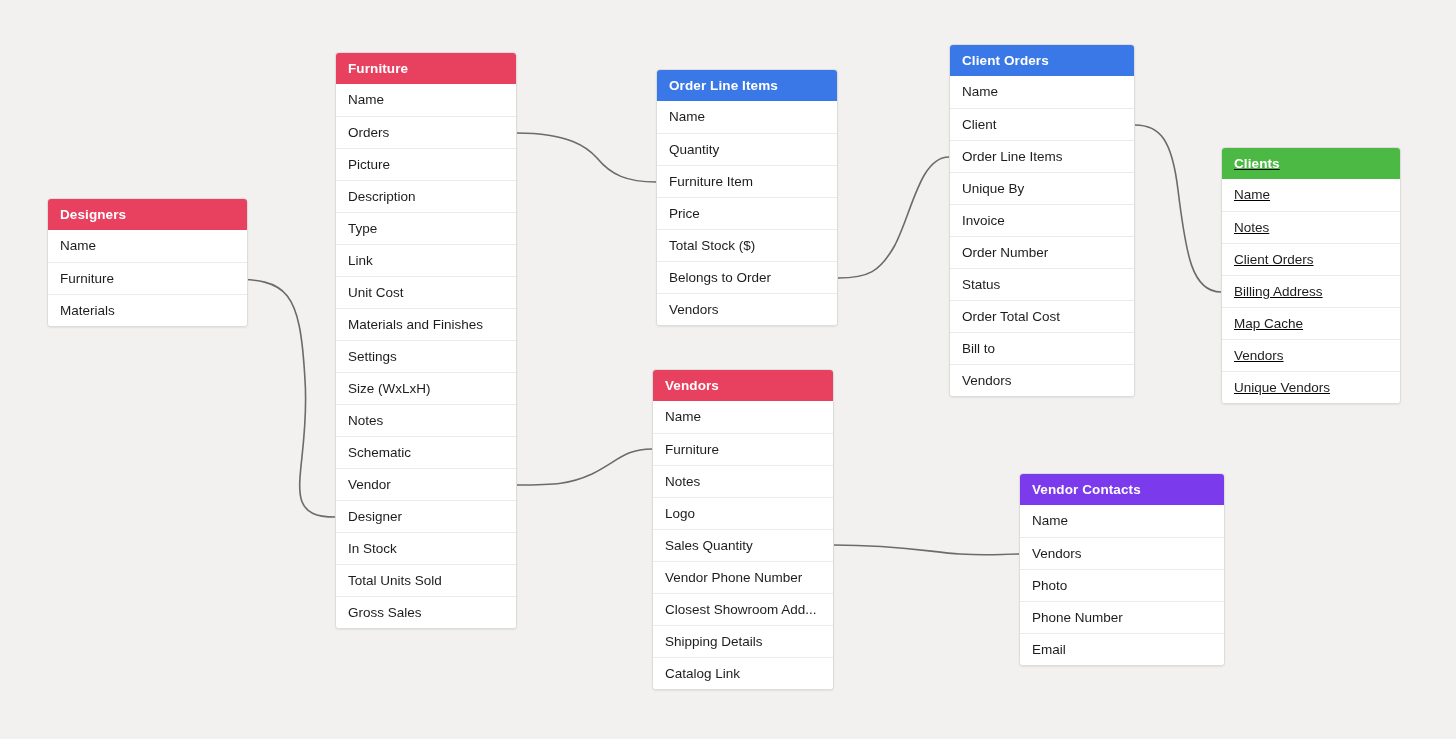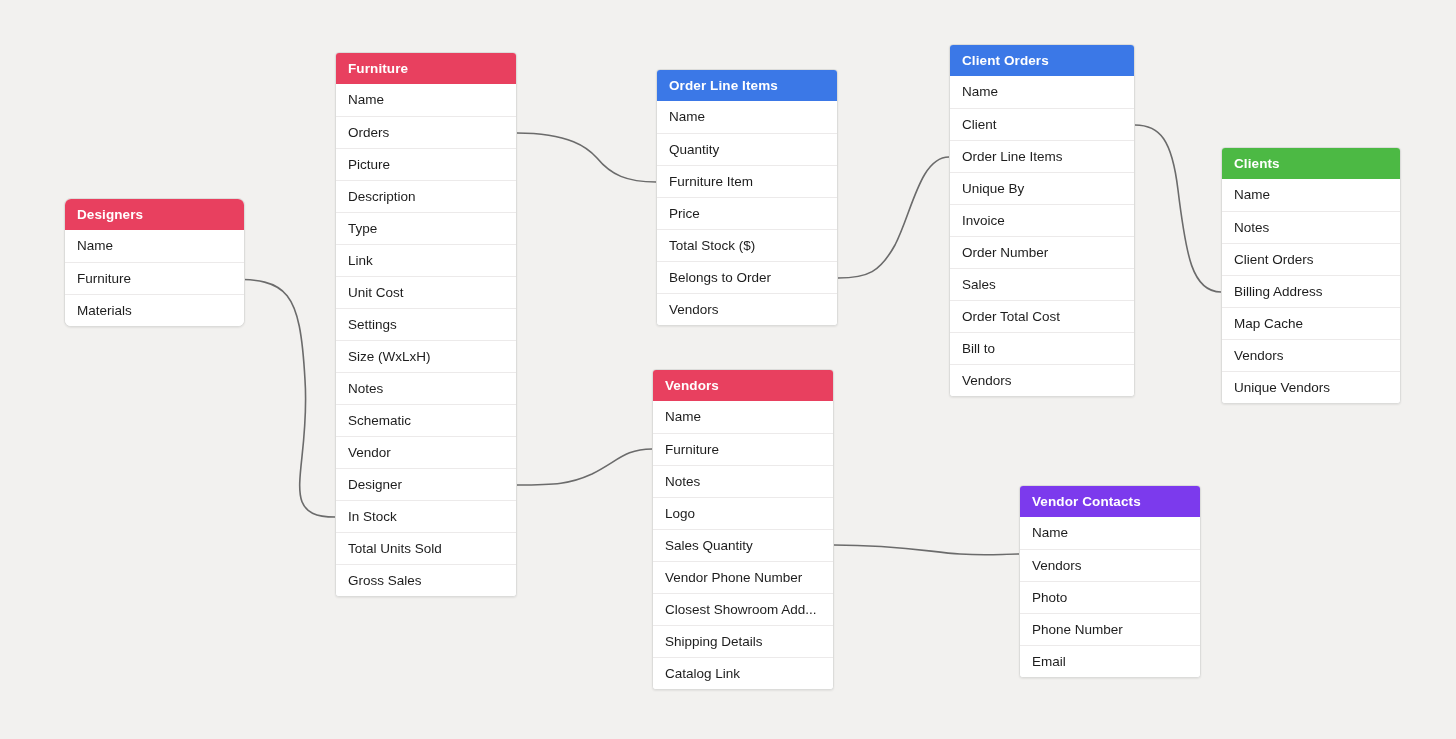--- a/index.html
+++ b/index.html
@@ -76,38 +76,39 @@
   <svg id="edges" viewBox="0 0 1456 739" xmlns="http://www.w3.org/2000/svg">
       <path class="edge-path" d="M 228 279 C 288 279 300 290 305 380 C 311 470 275 517 335 517" stroke="#6b6b6b"></path>
       <path class="edge-path" d="M 517 133 C 570 133 588 148 597 158 C 611 175 627 182 656 182" stroke="#6b6b6b"></path>
       <path class="edge-path" d="M 838 278 C 868 278 880 272 895 245 C 912 212 920 157 949 157" stroke="#6b6b6b"></path>
       <path class="edge-path" d="M 1135 125 C 1160 125 1172 140 1178 190 C 1186 255 1192 292 1221 292" stroke="#6b6b6b"></path>
       <path class="edge-path" d="M 517 485 C 556 485 570 484 592 474 C 618 461 625 449 652 449" stroke="#6b6b6b"></path>
       <path class="edge-path" d="M 834 545 C 900 545 930 552 960 554 C 990 556 1000 554 1019 554" stroke="#6b6b6b"></path>
     </svg>
 
   <div id="nodes">
-      <div class="table-node" style="left: 64px; top: 198px; width: 181px; border-radius: 7px;">
+      <div class="table-node" style="left: 47px; top: 198px; width: 201px;">
         <div class="table-header" style="background: rgb(232, 64, 95);">Designers</div>
         <div class="table-fields">
           <div class="field-row">Name</div>
           <div class="field-row">Furniture</div>
           <div class="field-row">Materials</div>
         </div>
       </div>
       <div class="table-node" style="left: 335px; top: 52px; width: 182px;">
         <div class="table-header" style="background: rgb(232, 64, 95);">Furniture</div>
         <div class="table-fields">
           <div class="field-row">Name</div>
           <div class="field-row">Orders</div>
           <div class="field-row">Picture</div>
           <div class="field-row">Description</div>
           <div class="field-row">Type</div>
           <div class="field-row">Link</div>
           <div class="field-row">Unit Cost</div>
+          <div class="field-row">Materials and Finishes</div>
           <div class="field-row">Settings</div>
           <div class="field-row">Size (WxLxH)</div>
           <div class="field-row">Notes</div>
           <div class="field-row">Schematic</div>
           <div class="field-row">Vendor</div>
           <div class="field-row">Designer</div>
           <div class="field-row">In Stock</div>
           <div class="field-row">Total Units Sold</div>
           <div class="field-row">Gross Sales</div>
         </div>
@@ -126,27 +127,27 @@
       </div>
       <div class="table-node" style="left: 949px; top: 44px; width: 186px;">
         <div class="table-header" style="background: rgb(59, 120, 231);">Client Orders</div>
         <div class="table-fields">
           <div class="field-row">Name</div>
           <div class="field-row">Client</div>
           <div class="field-row">Order Line Items</div>
           <div class="field-row">Unique By</div>
           <div class="field-row">Invoice</div>
           <div class="field-row">Order Number</div>
-          <div class="field-row">Sales</div>
+          <div class="field-row">Status</div>
           <div class="field-row">Order Total Cost</div>
           <div class="field-row">Bill to</div>
           <div class="field-row">Vendors</div>
         </div>
       </div>
-      <div class="table-node" style="left: 1221px; top: 147px; width: 180px;">
+      <div class="table-node" style="left: 1221px; top: 147px; width: 180px; text-decoration: underline;">
         <div class="table-header" style="background: rgb(76, 185, 68);">Clients</div>
         <div class="table-fields">
           <div class="field-row">Name</div>
           <div class="field-row">Notes</div>
           <div class="field-row">Client Orders</div>
           <div class="field-row">Billing Address</div>
           <div class="field-row">Map Cache</div>
           <div class="field-row">Vendors</div>
           <div class="field-row">Unique Vendors</div>
         </div>
@@ -158,21 +159,21 @@
           <div class="field-row">Furniture</div>
           <div class="field-row">Notes</div>
           <div class="field-row">Logo</div>
           <div class="field-row">Sales Quantity</div>
           <div class="field-row">Vendor Phone Number</div>
           <div class="field-row">Closest Showroom Add...</div>
           <div class="field-row">Shipping Details</div>
           <div class="field-row">Catalog Link</div>
         </div>
       </div>
-      <div class="table-node" style="left: 1019px; top: 473px; width: 182px; margin-top: 12px;">
+      <div class="table-node" style="left: 1019px; top: 473px; width: 206px;">
         <div class="table-header" style="background: rgb(124, 58, 237);">Vendor Contacts</div>
         <div class="table-fields">
           <div class="field-row">Name</div>
           <div class="field-row">Vendors</div>
           <div class="field-row">Photo</div>
           <div class="field-row">Phone Number</div>
           <div class="field-row">Email</div>
         </div>
       </div>
     </div>

